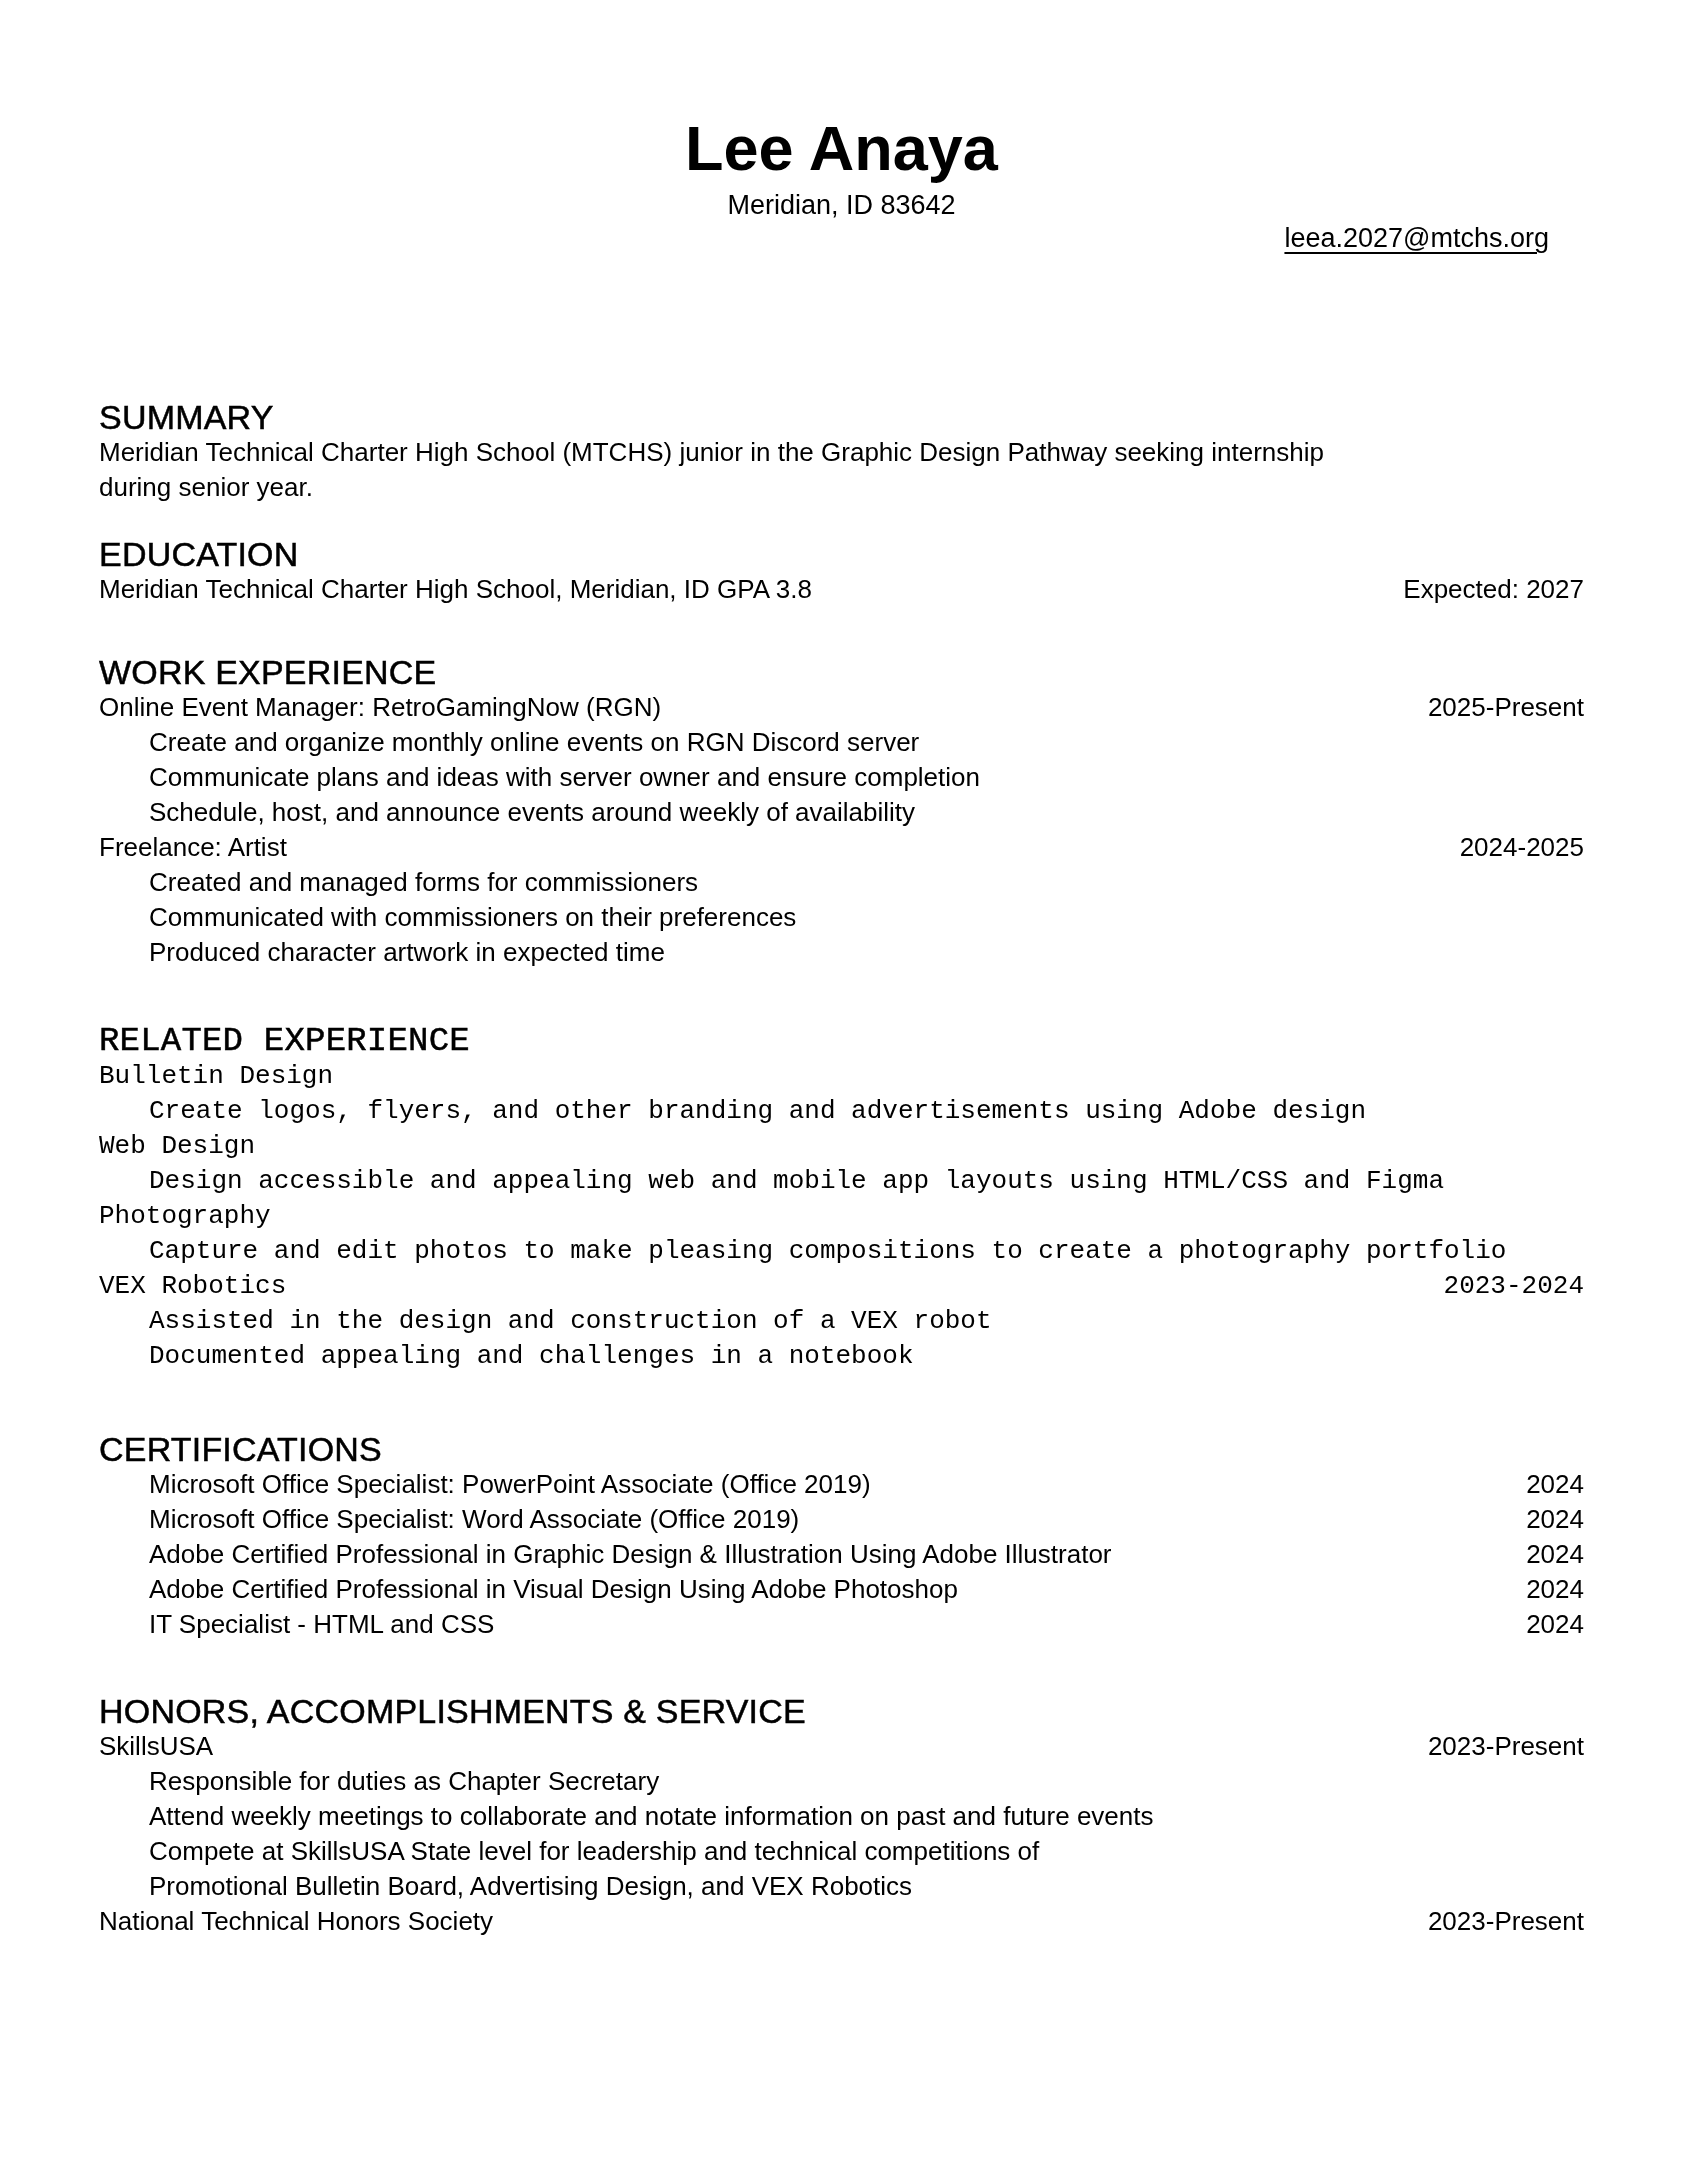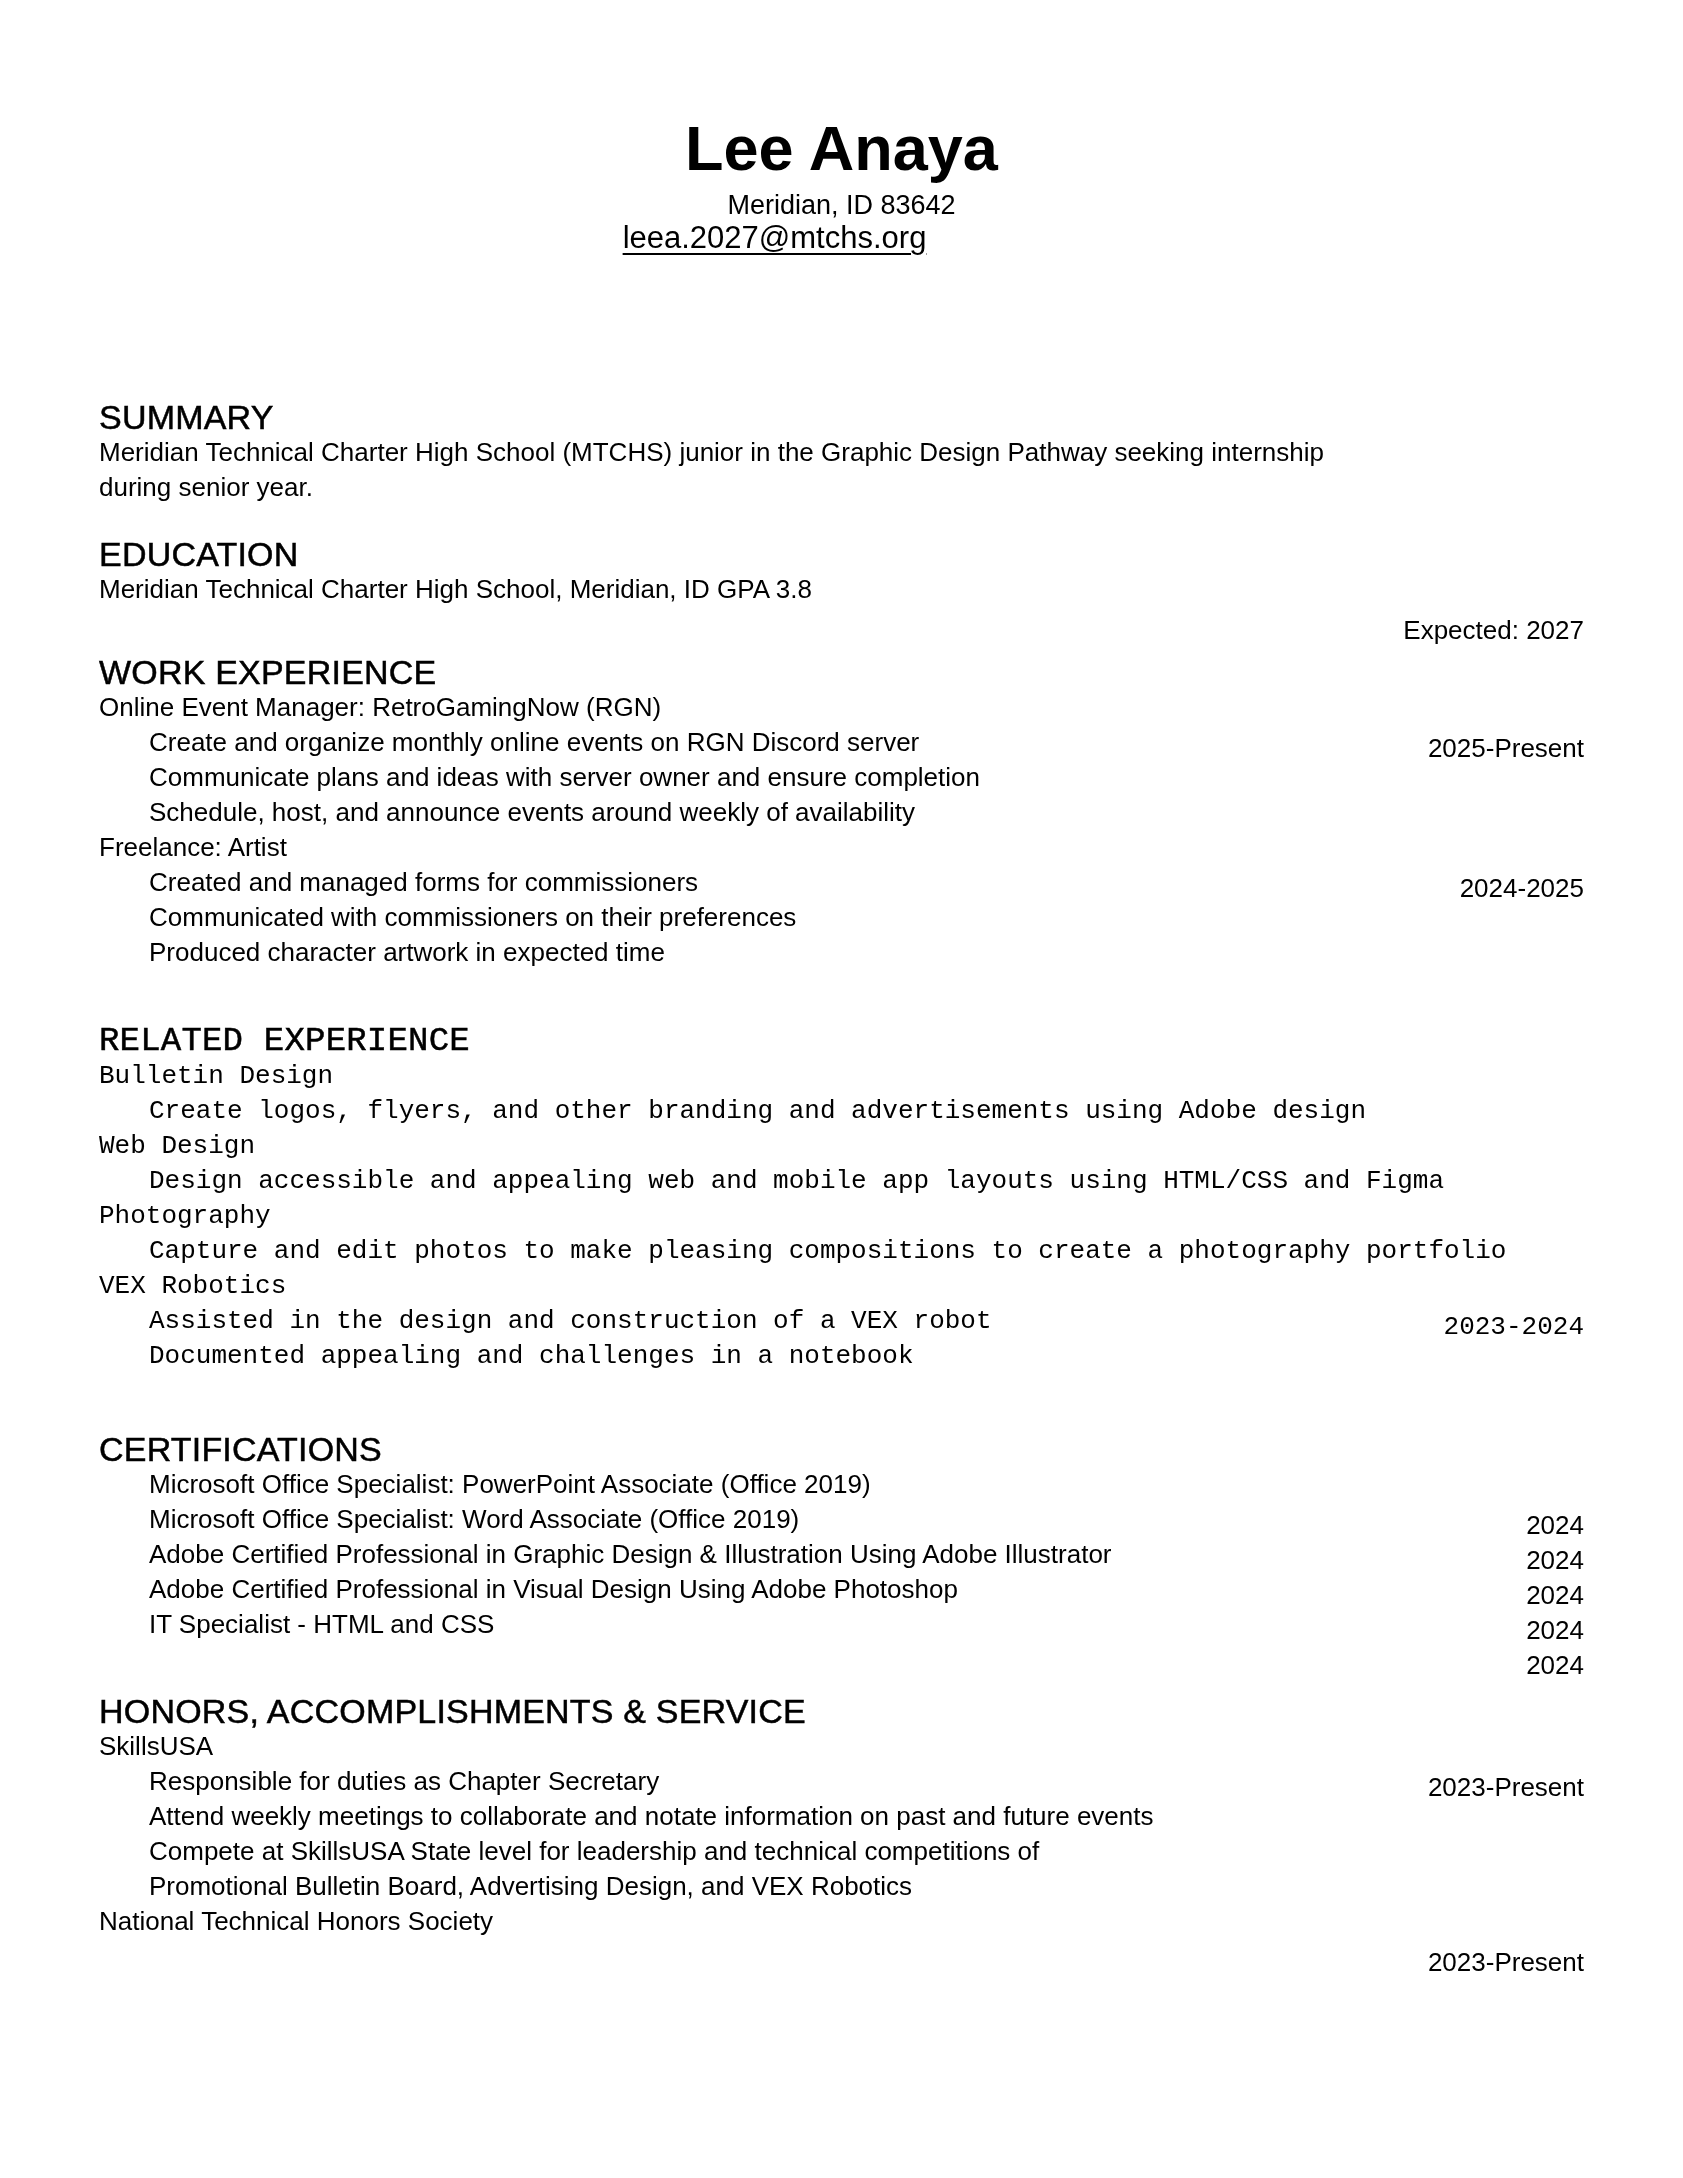--- a/index.html
+++ b/index.html
@@ -1,26 +1,26 @@
 <!DOCTYPE html>
 <html><head>
 <meta charset="utf-8">
 <style>
   html, body { margin: 0; padding: 0; background: #ffffff; }
   body { width: 1683px; height: 2178px; position: relative; overflow: hidden;
          font-family: "Liberation Sans", sans-serif; color: #000; }
   .name { position: absolute; left: 0; width: 1683px; top: 111px; font-size: 63px; font-weight: bold; line-height: 75px; text-align: center; }
   .addr { position: absolute; left: 0; width: 1683px; top: 188px; font-size: 27px; line-height: 34px; text-align: center; }
-  .email { position: absolute; left: 0; width: 1549px; top: 221px; font-size: 31px; line-height: 34px; text-align: center; }
+  .email { position: absolute; left: 0; width: 1549px; top: 221px; font-size: 27px; line-height: 34px; text-align: right; }
   .email a { color: #000; text-decoration: underline; text-underline-offset: 5px; text-decoration-thickness: 2px; }
   .section { position: absolute; left: 99px; width: 1485px; }
   .heading { font-size: 34px; line-height: 36px; height: 36px; -webkit-text-stroke: 0.5px #000; letter-spacing: 0.2px; }
   .line { position: relative; font-size: 26px; line-height: 35px; height: 35px; white-space: nowrap; }
   .line.indent { padding-left: 50px; }
-  .right { position: absolute; right: 0; top: 0; margin-top: 41px; }
+  .right { position: absolute; right: 0; top: 0; }
 </style>
 </head>
 <body>
 
 <div class="name">Lee Anaya</div>
 <div class="addr">Meridian, ID  83642</div>
 <div class="email">
   <a>leea.2027@mtchs.org</a>
 </div>
 

